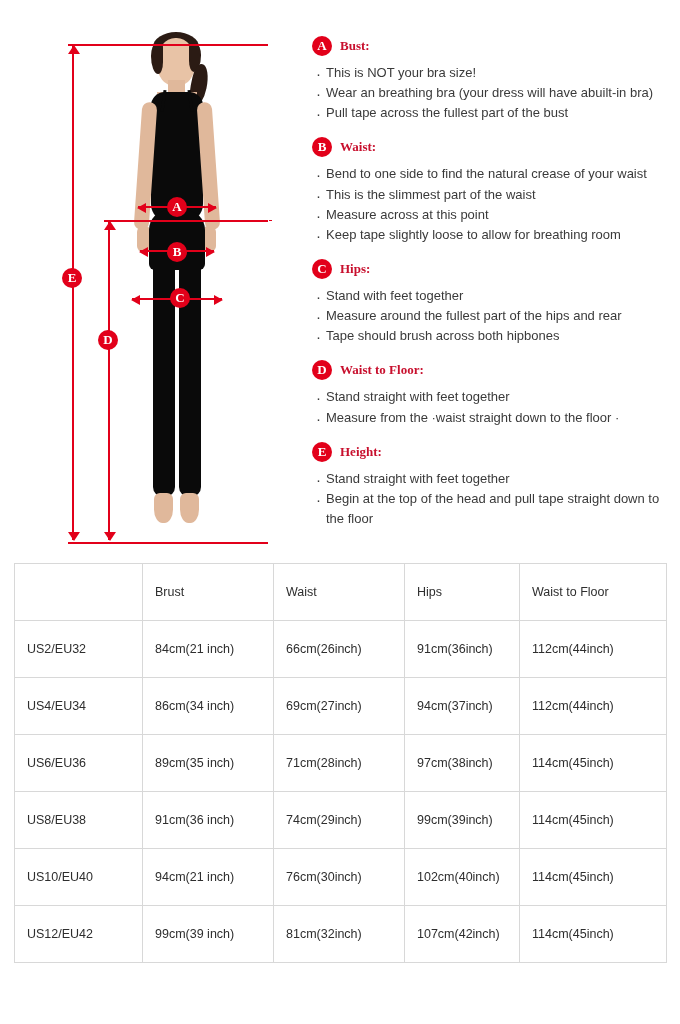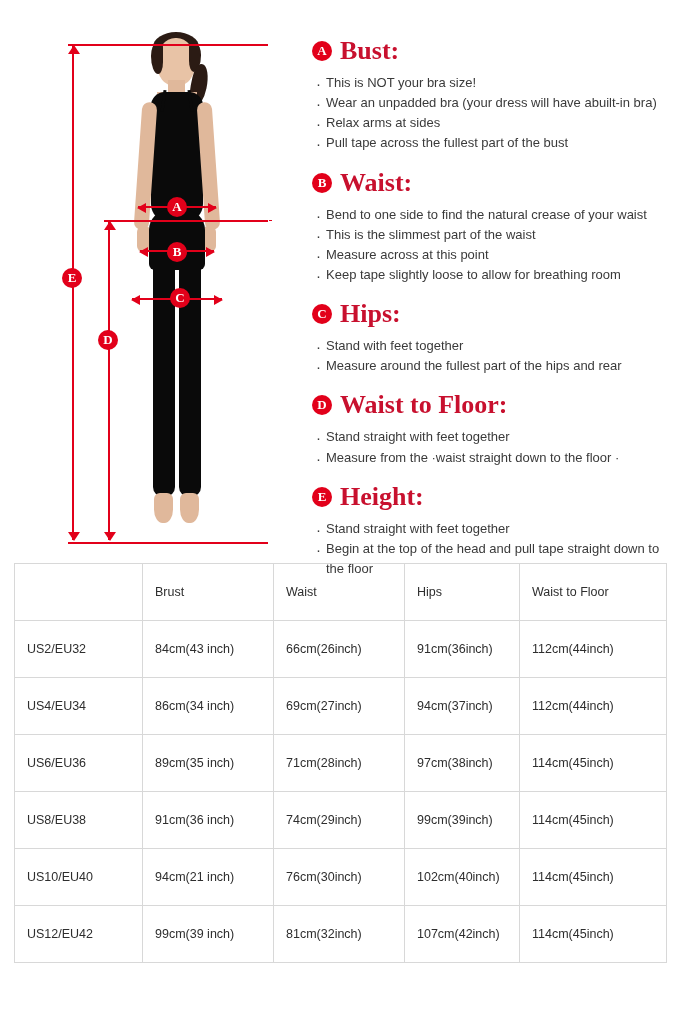--- a/index.html
+++ b/index.html
@@ -303,21 +303,21 @@
     font-size: 13px;
     font-weight: bold;
     line-height: 20px;
     text-align: center;
     font-family: "Liberation Serif", serif;
     margin-right: 8px;
     flex: 0 0 auto;
   }
   .sect-title {
     color: #c8102e;
-    font-size: 26px;
+    font-size: 13px;
     font-family: "Liberation Serif", serif;
     font-weight: bold;
   }
   .bullet {
     font-size: 13px;
     color: #3a3a3a;
     line-height: 1.55;
     padding-left: 14px;
     position: relative;
   }
@@ -413,22 +413,21 @@
     </div>
 
     <div class="instructions">
 
       <div class="sect">
         <div class="sect-head">
           <span class="sect-badge">A</span>
           <span class="sect-title">Bust:</span>
         </div>
         <div class="bullet">This is NOT your bra size!</div>
-        <div class="bullet">Wear an unpadded bra (your dress will have abuilt-in bra)</div>
-        <div class="bullet">Relax arms at sides</div>
+        <div class="bullet">Wear an breathing bra (your dress will have abuilt-in bra)</div>
         <div class="bullet">Pull tape across the fullest part of the bust</div>
       </div>
 
       <div class="sect">
         <div class="sect-head">
           <span class="sect-badge">B</span>
           <span class="sect-title">Waist:</span>
         </div>
         <div class="bullet">Bend to one side to find the natural crease of your waist</div>
         <div class="bullet">This is the slimmest part of the waist</div>
@@ -436,20 +435,21 @@
         <div class="bullet">Keep tape slightly loose to allow for breathing room</div>
       </div>
 
       <div class="sect">
         <div class="sect-head">
           <span class="sect-badge">C</span>
           <span class="sect-title">Hips:</span>
         </div>
         <div class="bullet">Stand with feet together</div>
         <div class="bullet">Measure around the fullest part of the hips and rear</div>
+        <div class="bullet">Tape should brush across both hipbones</div>
       </div>
 
       <div class="sect">
         <div class="sect-head">
           <span class="sect-badge">D</span>
           <span class="sect-title">Waist to Floor:</span>
         </div>
         <div class="bullet">Stand straight with feet together</div>
         <div class="bullet">Measure from the ·waist   straight down to the floor ·</div>
       </div>
@@ -480,21 +480,21 @@
           <th></th>
           <th>Brust</th>
           <th>Waist</th>
           <th>Hips</th>
           <th>Waist to Floor</th>
         </tr>
       </thead>
       <tbody>
         <tr>
           <td>US2/EU32</td>
-          <td>84cm(43 inch)</td>
+          <td>84cm(21 inch)</td>
           <td>66cm(26inch)</td>
           <td>91cm(36inch)</td>
           <td>112cm(44inch)</td>
         </tr>
         <tr>
           <td>US4/EU34</td>
           <td>86cm(34 inch)</td>
           <td>69cm(27inch)</td>
           <td>94cm(37inch)</td>
           <td>112cm(44inch)</td>

